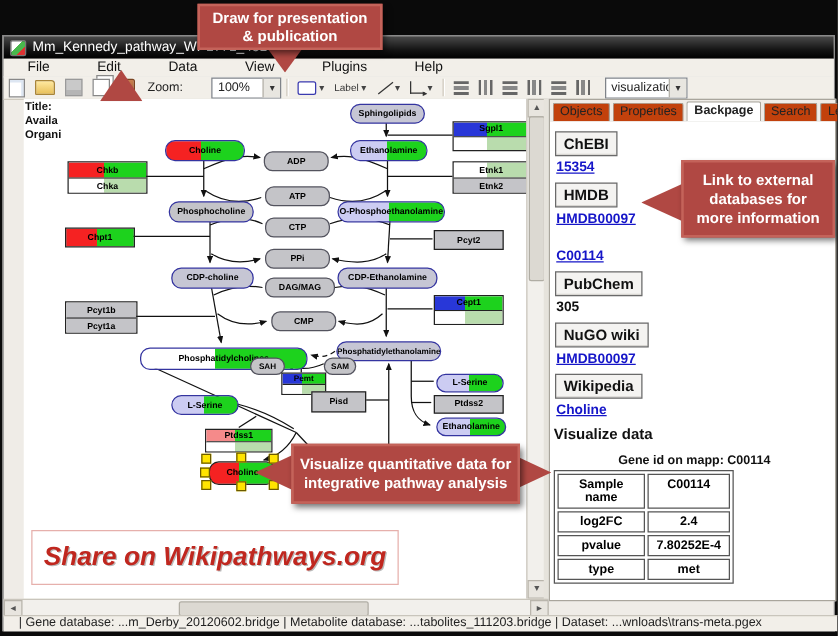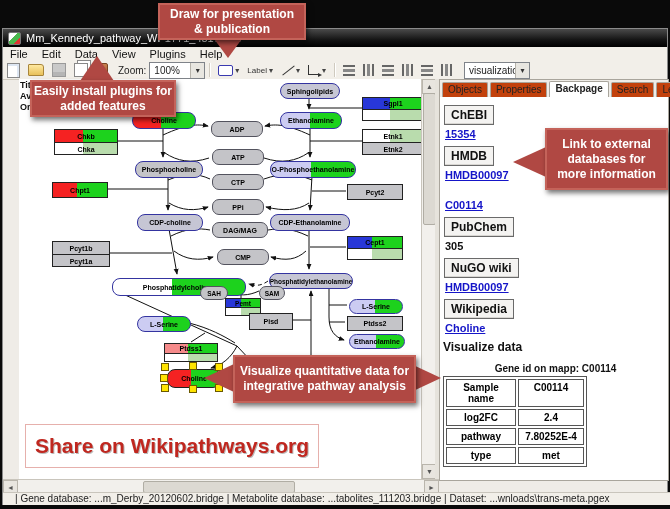--- a/index.html
+++ b/index.html
@@ -8,32 +8,32 @@
 
   
   #win{position:absolute;left:2px;top:28px;width:664px;height:475px;background:#efece7;border:1px solid #8a8a8a;}
   #titlebar{position:absolute;left:0;top:0;width:100%;height:18px;
             background:linear-gradient(#4a4a4a,#141414 60%,#000);color:#fff;display:flex;align-items:center;}
   #titlebar .appicon{width:11px;height:11px;margin:0 5px 0 5px;background:#fff;border:1px solid #777;border-radius:2px;
             background:linear-gradient(135deg,#fff 0 40%,#49b84d 40% 70%,#d33 70% 100%);}
   #titlebar .title{font-size:11px;white-space:nowrap;overflow:hidden;}
   #menubar{position:absolute;left:0;top:18px;width:100%;height:14px;background:#f2efe9;border-bottom:1px solid #ddd;
            display:flex;align-items:center;font-size:11px;color:#111;}
-  #menubar span{padding:0 7px;cursor:default;}
+  #menubar span{padding:0 19px;cursor:default;}
   #toolbar{position:absolute;left:0;top:32px;width:100%;height:18px;background:#f2efe9;border-bottom:1px solid #cfcabf;
            display:flex;align-items:center;font-size:10px;color:#222;}
   .tbtn{height:16px;display:flex;align-items:center;justify-content:center;margin:0 3px;padding:0 1px;}
   .ico-new{width:11px;height:13px;background:#fff;border:1px solid #888;box-shadow:inset -2px 2px 0 #dde6f2;}
   .ico-open{width:14px;height:10px;background:linear-gradient(#ffe9a0,#e8c05a);border:1px solid #a8853a;border-radius:1px 3px 1px 1px;}
   .ico-save{width:12px;height:12px;background:#c9c9c9;border:1px solid #9a9a9a;box-shadow:inset 0 -4px 0 #b5b5b5;}
   .ico-copy{width:12px;height:12px;background:#fff;border:1px solid #888;box-shadow:3px -3px 0 -1px #fff,3px -3px 0 0 #888;}
   .ico-paste{width:10px;height:12px;background:linear-gradient(#c98050,#9c5a32);border:1px solid #7a4422;border-radius:2px;}
   .sep{width:1px;height:14px;background:#cfcabf;margin:0 4px;box-shadow:1px 0 0 #fff;}
   .zoomlbl{margin:0 3px 0 6px;}
-  .combo{height:15px;background:#fff;border:1px solid #7f8389;display:flex;align-items:center;font-size:10px;}
+  .combo{height:15px;background:#fff;border:1px solid #7f8389;display:flex;align-items:center;font-size:10px;margin-left:20px;}
   .combo .val{flex:1;padding:0 4px;white-space:nowrap;overflow:hidden;}
   .combo .arr{width:13px;height:100%;background:#e8e6e0;border-left:1px solid #b5b2aa;display:flex;align-items:center;justify-content:center;font-size:8px;color:#333;}
   .ddarrow{font-size:8px;color:#444;margin-left:2px;}
   .ico-datanode{width:13px;height:9px;border:1px solid #3a3ab0;border-radius:2px;background:#fff;}
   .ico-line{width:13px;height:13px;position:relative;}
   .ico-line::before{content:"";position:absolute;left:0;top:6px;width:15px;height:1px;background:#333;transform:rotate(-38deg);}
   .ico-elbow{width:11px;height:9px;border-left:1px solid #333;border-bottom:1px solid #333;position:relative;}
   .ico-elbow::after{content:"";position:absolute;right:-2px;bottom:-3px;width:4px;height:4px;background:#333;clip-path:polygon(0 0,100% 50%,0 100%);}
   .bars-h{width:12px;height:11px;background:linear-gradient(#666 0 2px,transparent 2px 4px,#888 4px 7px,transparent 7px 9px,#666 9px 11px);}
   .bars-v{width:11px;height:12px;background:linear-gradient(90deg,#666 0 2px,transparent 2px 4px,#888 4px 7px,transparent 7px 9px,#666 9px 11px);}
@@ -89,21 +89,21 @@
   .handle{position:absolute;width:6px;height:6px;background:#ffe400;border:1px solid #6b5a00;}
   #canvasinfo{position:absolute;left:1px;top:1px;width:30px;font-size:9px;font-weight:bold;color:#111;line-height:11px;overflow:hidden;white-space:nowrap;}
 
   
   .callout{position:absolute;background:#b04843;border:2px solid #c4635a;color:#fff;
            font-weight:bold;font-size:12px;text-align:center;display:flex;align-items:center;justify-content:center;
            white-space:pre-line;line-height:15px;box-shadow:2px 3px 5px rgba(0,0,0,.55);z-index:50;}
   .cararrow{position:absolute;background:#b04843;z-index:49;filter:drop-shadow(2px 2px 2px rgba(0,0,0,.4));}
   #share{position:absolute;left:25px;top:424px;width:292px;height:42px;background:#fff;border:1px solid #e6b0ac;
          display:flex;align-items:center;justify-content:center;z-index:40;
-         color:#c0271f;font-size:21px;font-weight:bold;text-shadow:1px 1px 0 #bbb;}
+         color:#c0271f;font-size:21px;font-weight:bold;font-style:italic;text-shadow:1px 1px 0 #bbb;}
 </style>
 </head>
 <body>
 
 <div id="screen">
 
   <div id="win">
 
     <div id="titlebar">
       <span class="appicon"></span>
@@ -429,43 +429,41 @@
         <div class="exptable">
           <div class="row">
             <span class="cell c0">Sample name</span>
             <span class="cell c1">C00114</span>
           </div>
           <div class="row">
             <span class="cell c0">log2FC</span>
             <span class="cell c1">2.4</span>
           </div>
           <div class="row">
-            <span class="cell c0">pathway</span>
+            <span class="cell c0">pvalue</span>
             <span class="cell c1">7.80252E-4</span>
           </div>
           <div class="row">
             <span class="cell c0">type</span>
             <span class="cell c1">met</span>
           </div>
         </div>
       </div>
     </div>
 
     <div id="statusbar">
       <span>| Gene database: ...m_Derby_20120602.bridge | Metabolite database: ...tabolites_111203.bridge | Dataset: ...wnloads\trans-meta.pgex</span>
     </div>
   </div>
 
   <div class="callout" style="left:158px;top:3px;width:144px;height:33px">Draw for presentation
 &amp; publication</div>
   <div class="cararrow" style="left:212px;top:36px;width:32px;height:22px;clip-path:polygon(0 0,100% 0,50% 100%)"></div>
 
   <div class="cararrow" style="left:80px;top:56px;width:34px;height:25px;clip-path:polygon(50% 0,100% 100%,0 100%)"></div>
-  <div class="callout" style="left:30px;top:80px;width:142px;height:33px">Easily install plugins for
-added features</div>
 
   <div class="cararrow" style="left:513px;top:147px;width:33px;height:30px;clip-path:polygon(100% 0,100% 100%,0 50%)"></div>
   <div class="callout" style="left:545px;top:128px;width:119px;height:58px">Link to external
 databases for
 more information</div>
 
   <div class="cararrow" style="left:204px;top:364px;width:30px;height:28px;clip-path:polygon(100% 0,100% 100%,0 50%)"></div>
   <div class="callout" style="left:233px;top:355px;width:179px;height:44px">Visualize quantitative data  for
 integrative pathway analysis</div>
   <div class="cararrow" style="left:411px;top:364px;width:30px;height:28px;clip-path:polygon(0 0,100% 50%,0 100%)"></div>

